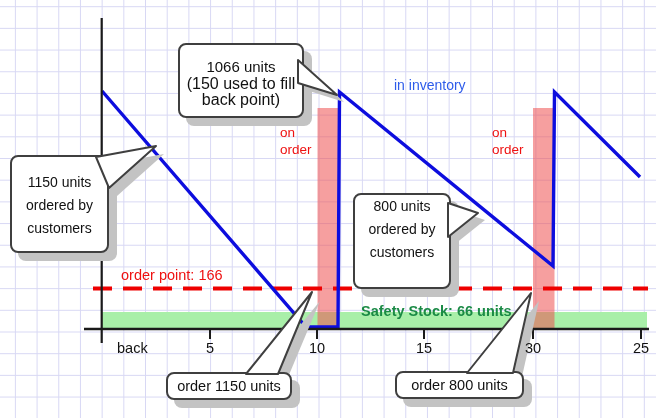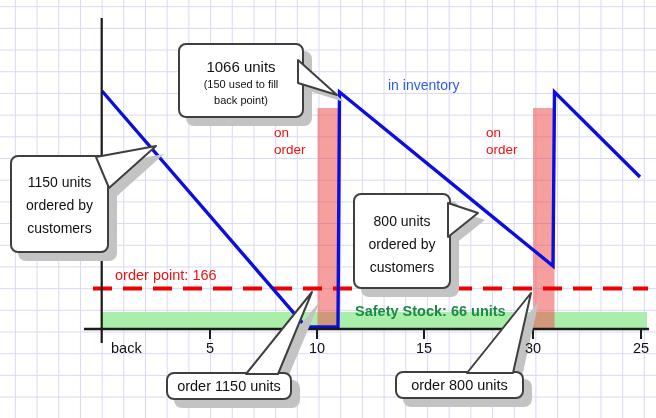--- a/index.html
+++ b/index.html
@@ -9,33 +9,33 @@
     background-color:#ffffff;
     background-image:
       linear-gradient(to right,#d8d8f4 1px,transparent 1px),
       linear-gradient(to bottom,#d8d8f4 1px,transparent 1px);
     background-size:21.7px 21.7px;
     background-position:14.9px 6.2px;
   }
   svg.layer{position:absolute;left:0;top:0;width:656px;height:418px;}
   #overlay{z-index:40;pointer-events:none;}
   #base{z-index:10;}
-  .lbl{position:absolute;z-index:20;white-space:pre-line;}
+  .lbl{position:absolute;z-index:20;white-space:pre-line;margin-left:6px;}
   .callout{
     position:absolute;z-index:30;box-sizing:border-box;
     background:#ffffff;border:2px solid #3f3f3f;border-radius:8px;
     box-shadow:8px 8px 0 #c3c3c3;
     text-align:center;color:#111;
   }
   .callout .cl{display:block;}
   .c1{left:178px;top:15px;width:126px;height:75px;padding-top:12px;margin-top:28px;}
   .c1 .big{font-size:15px;line-height:19px;}
-  .c1 .small{font-size:11px;line-height:16px;}
+  .c1 .small{font-size:16px;line-height:16px;}
   .c2{left:10px;top:155px;width:99px;height:98px;padding-top:14px;font-size:14px;line-height:23px;}
-  .c3{left:353px;top:193px;width:98px;height:96px;padding-top:15px;font-size:14px;line-height:23px;}
+  .c3{left:353px;top:193px;width:98px;height:96px;font-size:14px;line-height:23px;}
   .c4{left:166px;top:372px;width:126px;height:28px;font-size:14.5px;line-height:24px;}
   .c5{left:395px;top:371px;width:129px;height:28px;font-size:14.5px;line-height:24px;}
   .in-inventory{left:388px;top:77px;font-size:14px;color:#2e5cea;}
   .on-order{width:50px;text-align:left;font-size:13.5px;line-height:16.5px;color:#ee1111;}
   .oo1{left:274px;top:125px;}
   .oo2{left:486px;top:125px;}
   .order-point{left:115px;top:267px;font-size:14.5px;color:#ee1111;}
   .safety{left:355px;top:303px;font-size:14.5px;font-weight:bold;color:#1a8a45;}
   .days{left:111px;top:340px;font-size:14.5px;color:#111;}
   .tick-label{position:absolute;z-index:20;width:40px;top:340px;text-align:center;font-size:14.5px;color:#111;}

